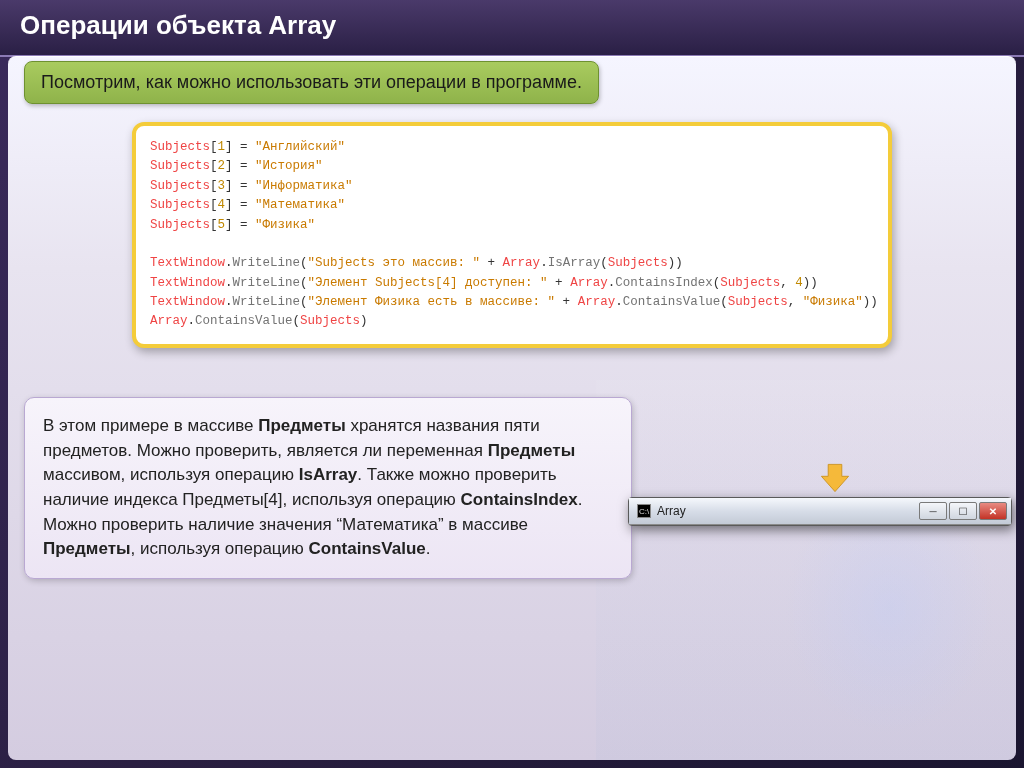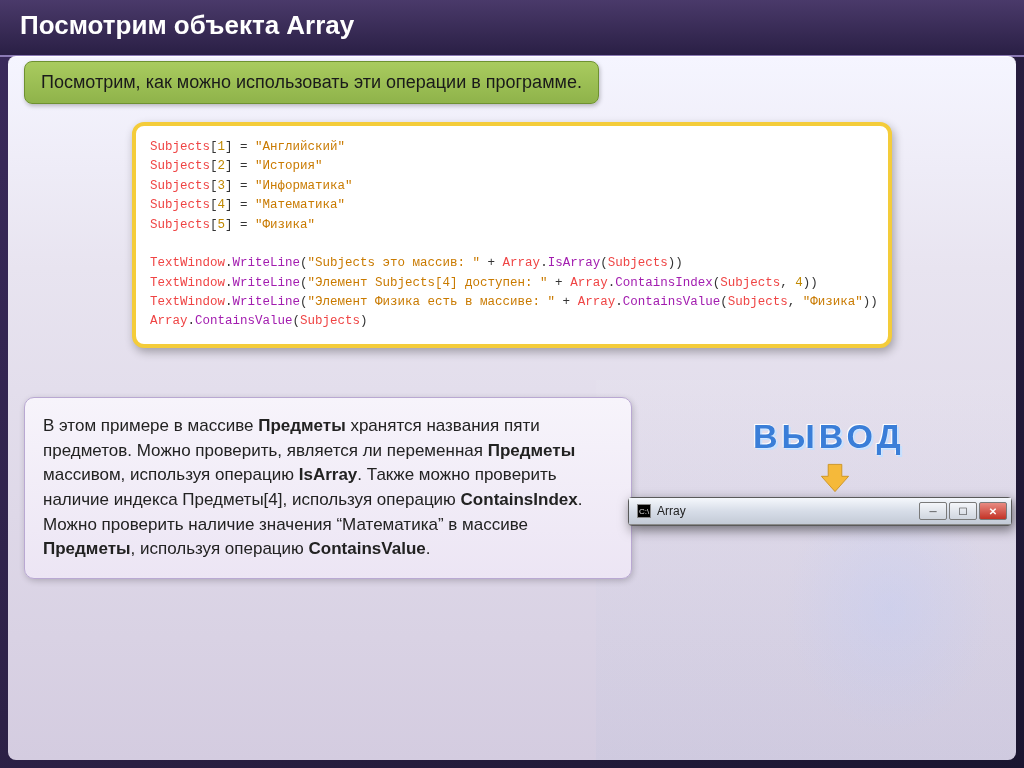--- a/index.html
+++ b/index.html
@@ -57,21 +57,21 @@
     padding: 12px 14px;
     font-family: Consolas, "Courier New", monospace;
     font-size: 12.5px;
     line-height: 1.55;
   }
   .code-card .ln { white-space: pre; }
   .tok-obj  { color: #ef4444; }
   .tok-idx  { color: #c08800; }
   .tok-str  { color: #c97a00; }
   .tok-op   { color: #333; }
-  .tok-meth { color: #a21caf; }
+  .tok-meth { color: #737373; }
   .desc-card {
     position: absolute;
     left: 16px; top: 340px;
     width: 608px;
     background: linear-gradient(to bottom, #f7f4fb 0%, #ece5f4 100%);
     border: 1px solid #b9a8d2;
     border-radius: 10px;
     padding: 16px 18px;
     font-size: 17px;
     line-height: 1.45;
@@ -148,21 +148,21 @@
     padding: 6px 8px 6px;
     min-height: 118px;
     white-space: pre;
     line-height: 1.4;
   }
   .cursor { color: #ddd; }
 </style>
 </head>
 <body>
 
-<div class="title-bar">Посмотрим объекта Array</div>
+<div class="title-bar">Операции объекта Array</div>
 
 <div class="content">
   <div class="bg-decor"></div>
 
   <div class="intro-box">Посмотрим, как можно использовать эти операции в программе.</div>
 
   <div class="code-card">
     <div id="code-lines">
         <div class="ln"><span class="tok-obj">Subjects</span><span class="tok-op">[</span><span class="tok-idx">1</span><span class="tok-op">] = </span><span class="tok-str">"Английский"</span></div>
         <div class="ln"><span class="tok-obj">Subjects</span><span class="tok-op">[</span><span class="tok-idx">2</span><span class="tok-op">] = </span><span class="tok-str">"История"</span></div>
@@ -172,21 +172,20 @@
         <div class="ln">&nbsp;</div>
         <div class="ln"><span class="tok-obj">TextWindow</span><span class="tok-op">.</span><span class="tok-meth">WriteLine</span><span class="tok-op">(</span><span class="tok-str">"Subjects это массив: "</span><span class="tok-op"> + </span><span class="tok-obj">Array</span><span class="tok-op">.</span><span class="tok-meth">IsArray</span><span class="tok-op">(</span><span class="tok-obj">Subjects</span><span class="tok-op">))</span></div>
         <div class="ln"><span class="tok-obj">TextWindow</span><span class="tok-op">.</span><span class="tok-meth">WriteLine</span><span class="tok-op">(</span><span class="tok-str">"Элемент Subjects[4] доступен: "</span><span class="tok-op"> + </span><span class="tok-obj">Array</span><span class="tok-op">.</span><span class="tok-meth">ContainsIndex</span><span class="tok-op">(</span><span class="tok-obj">Subjects</span><span class="tok-op">, </span><span class="tok-idx">4</span><span class="tok-op">))</span></div>
         <div class="ln"><span class="tok-obj">TextWindow</span><span class="tok-op">.</span><span class="tok-meth">WriteLine</span><span class="tok-op">(</span><span class="tok-str">"Элемент Физика есть в массиве: "</span><span class="tok-op"> + </span><span class="tok-obj">Array</span><span class="tok-op">.</span><span class="tok-meth">ContainsValue</span><span class="tok-op">(</span><span class="tok-obj">Subjects</span><span class="tok-op">, </span><span class="tok-str">"Физика"</span><span class="tok-op">))</span></div>
         <div class="ln"><span class="tok-obj">Array</span><span class="tok-op">.</span><span class="tok-meth">ContainsValue</span><span class="tok-op">(</span><span class="tok-obj">Subjects</span><span class="tok-op">)</span></div>
       </div>
   </div>
 
   <div class="desc-card" id="desc-card">В этом примере в массиве <b>Предметы</b> хранятся названия пяти предметов. Можно проверить, является ли переменная <b>Предметы</b> массивом, используя операцию <b>IsArray</b>. Также можно проверить наличие индекса Предметы[4], используя операцию <b>ContainsIndex</b>. Можно проверить наличие значения “Математика” в массиве <b>Предметы</b>, используя операцию <b>ContainsValue</b>.</div>
 
-  <div class="output-label">ВЫВОД</div>
 
   <div class="arrow">
     <svg viewBox="0 0 40 40">
       <path d="M12 4 h16 v14 h8 L20 36 L4 18 h8 Z" fill="#f5b93a" stroke="#c98f1a" stroke-width="1"></path>
     </svg>
   </div>
 
   <div class="console-win">
     <div class="console-titlebar">
       <span class="console-icon">C:\</span>

